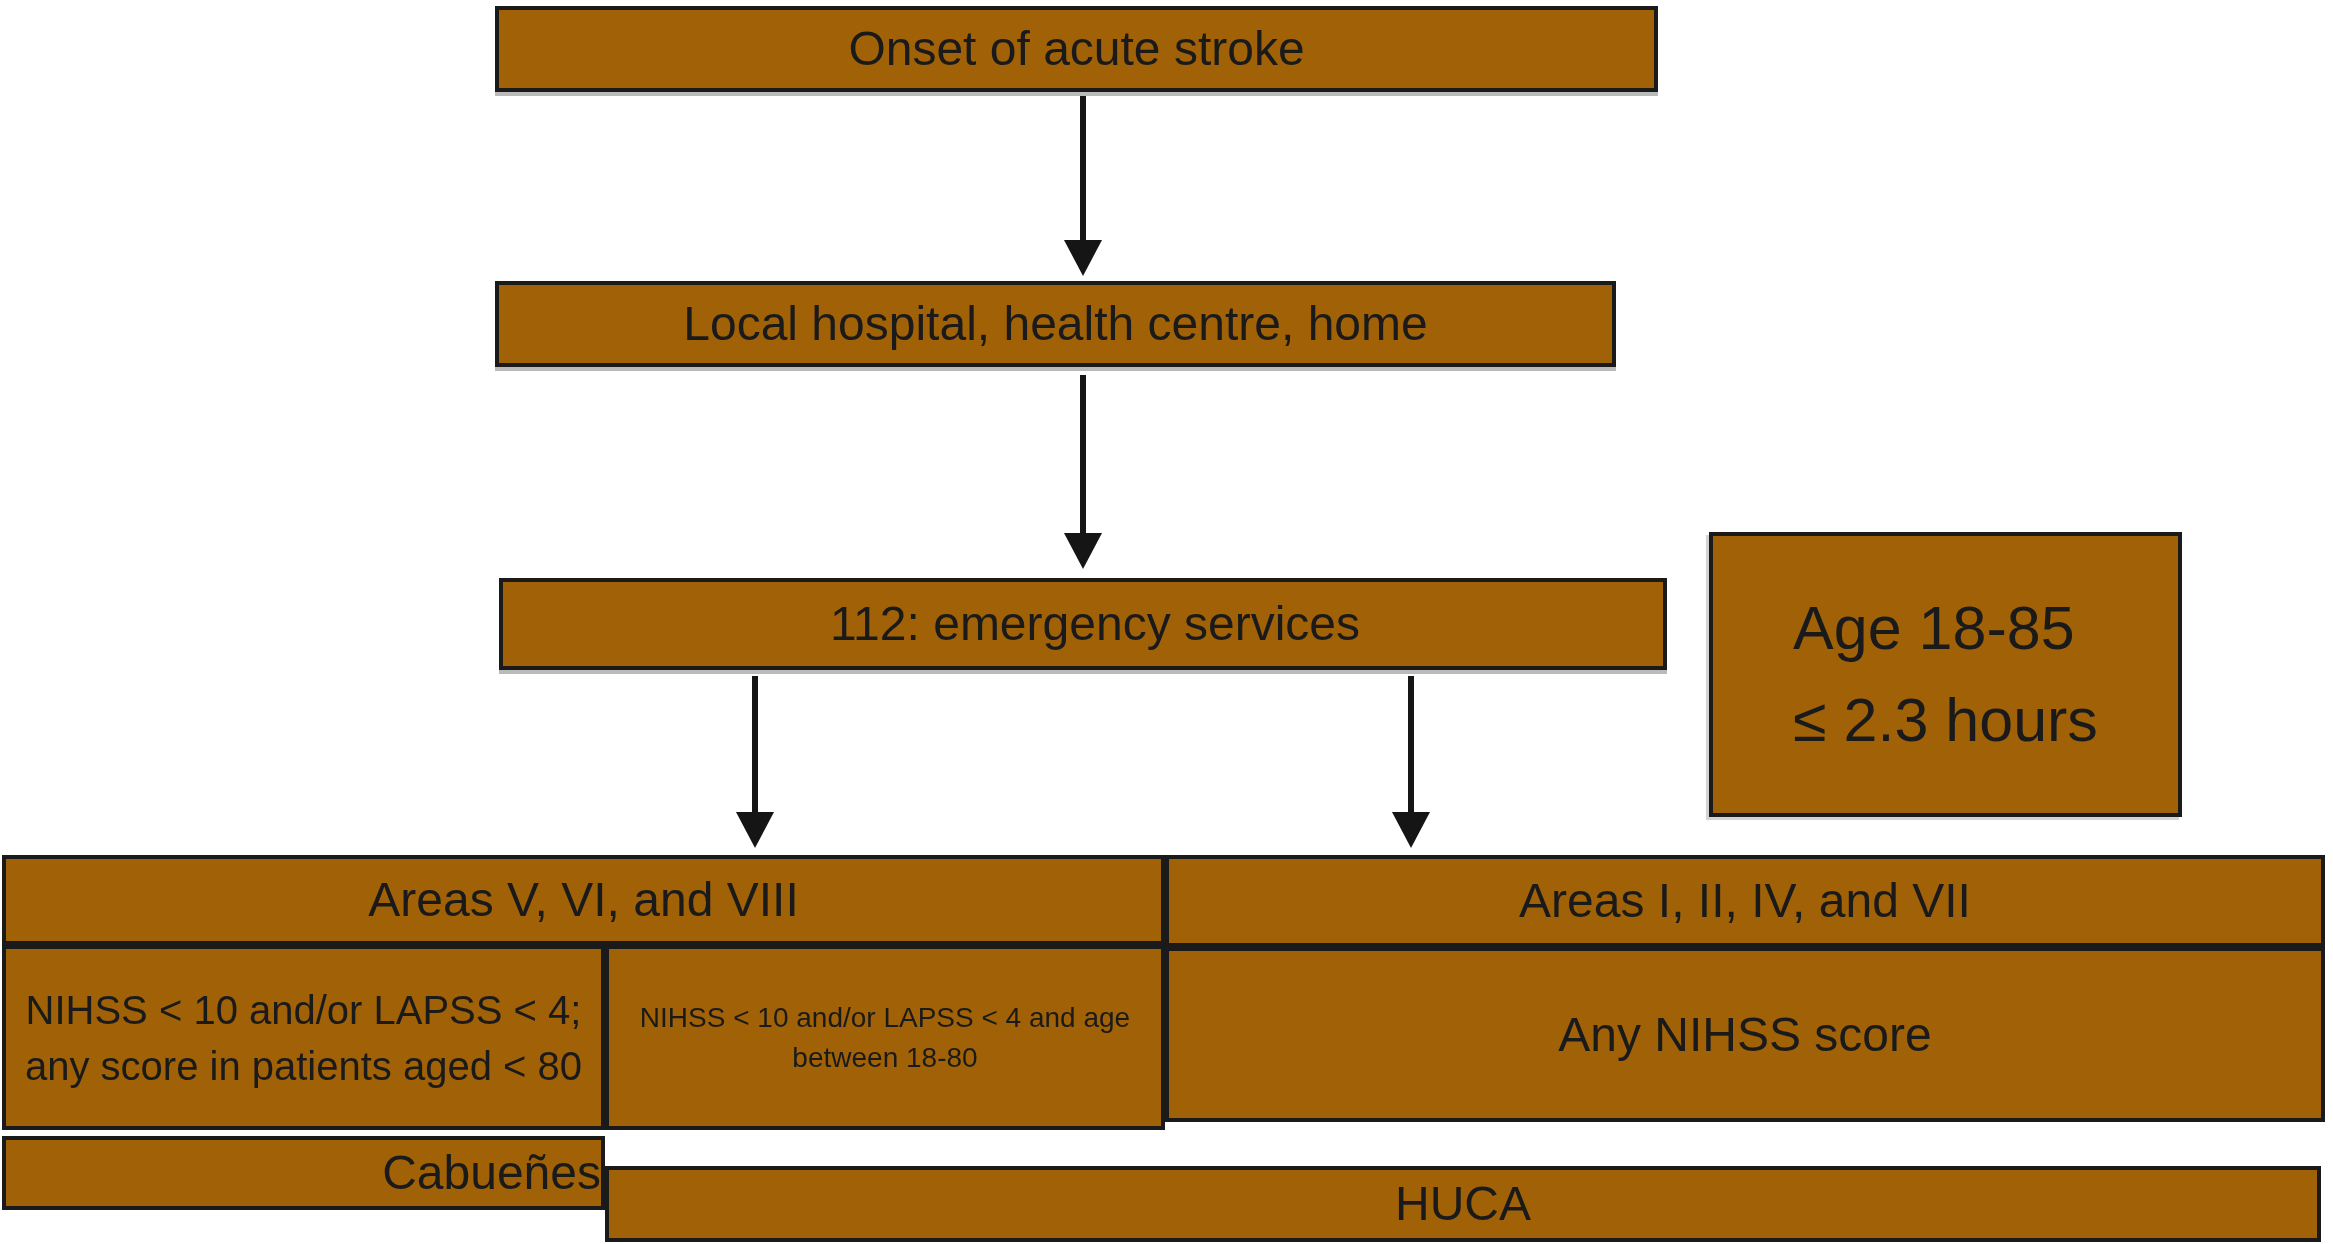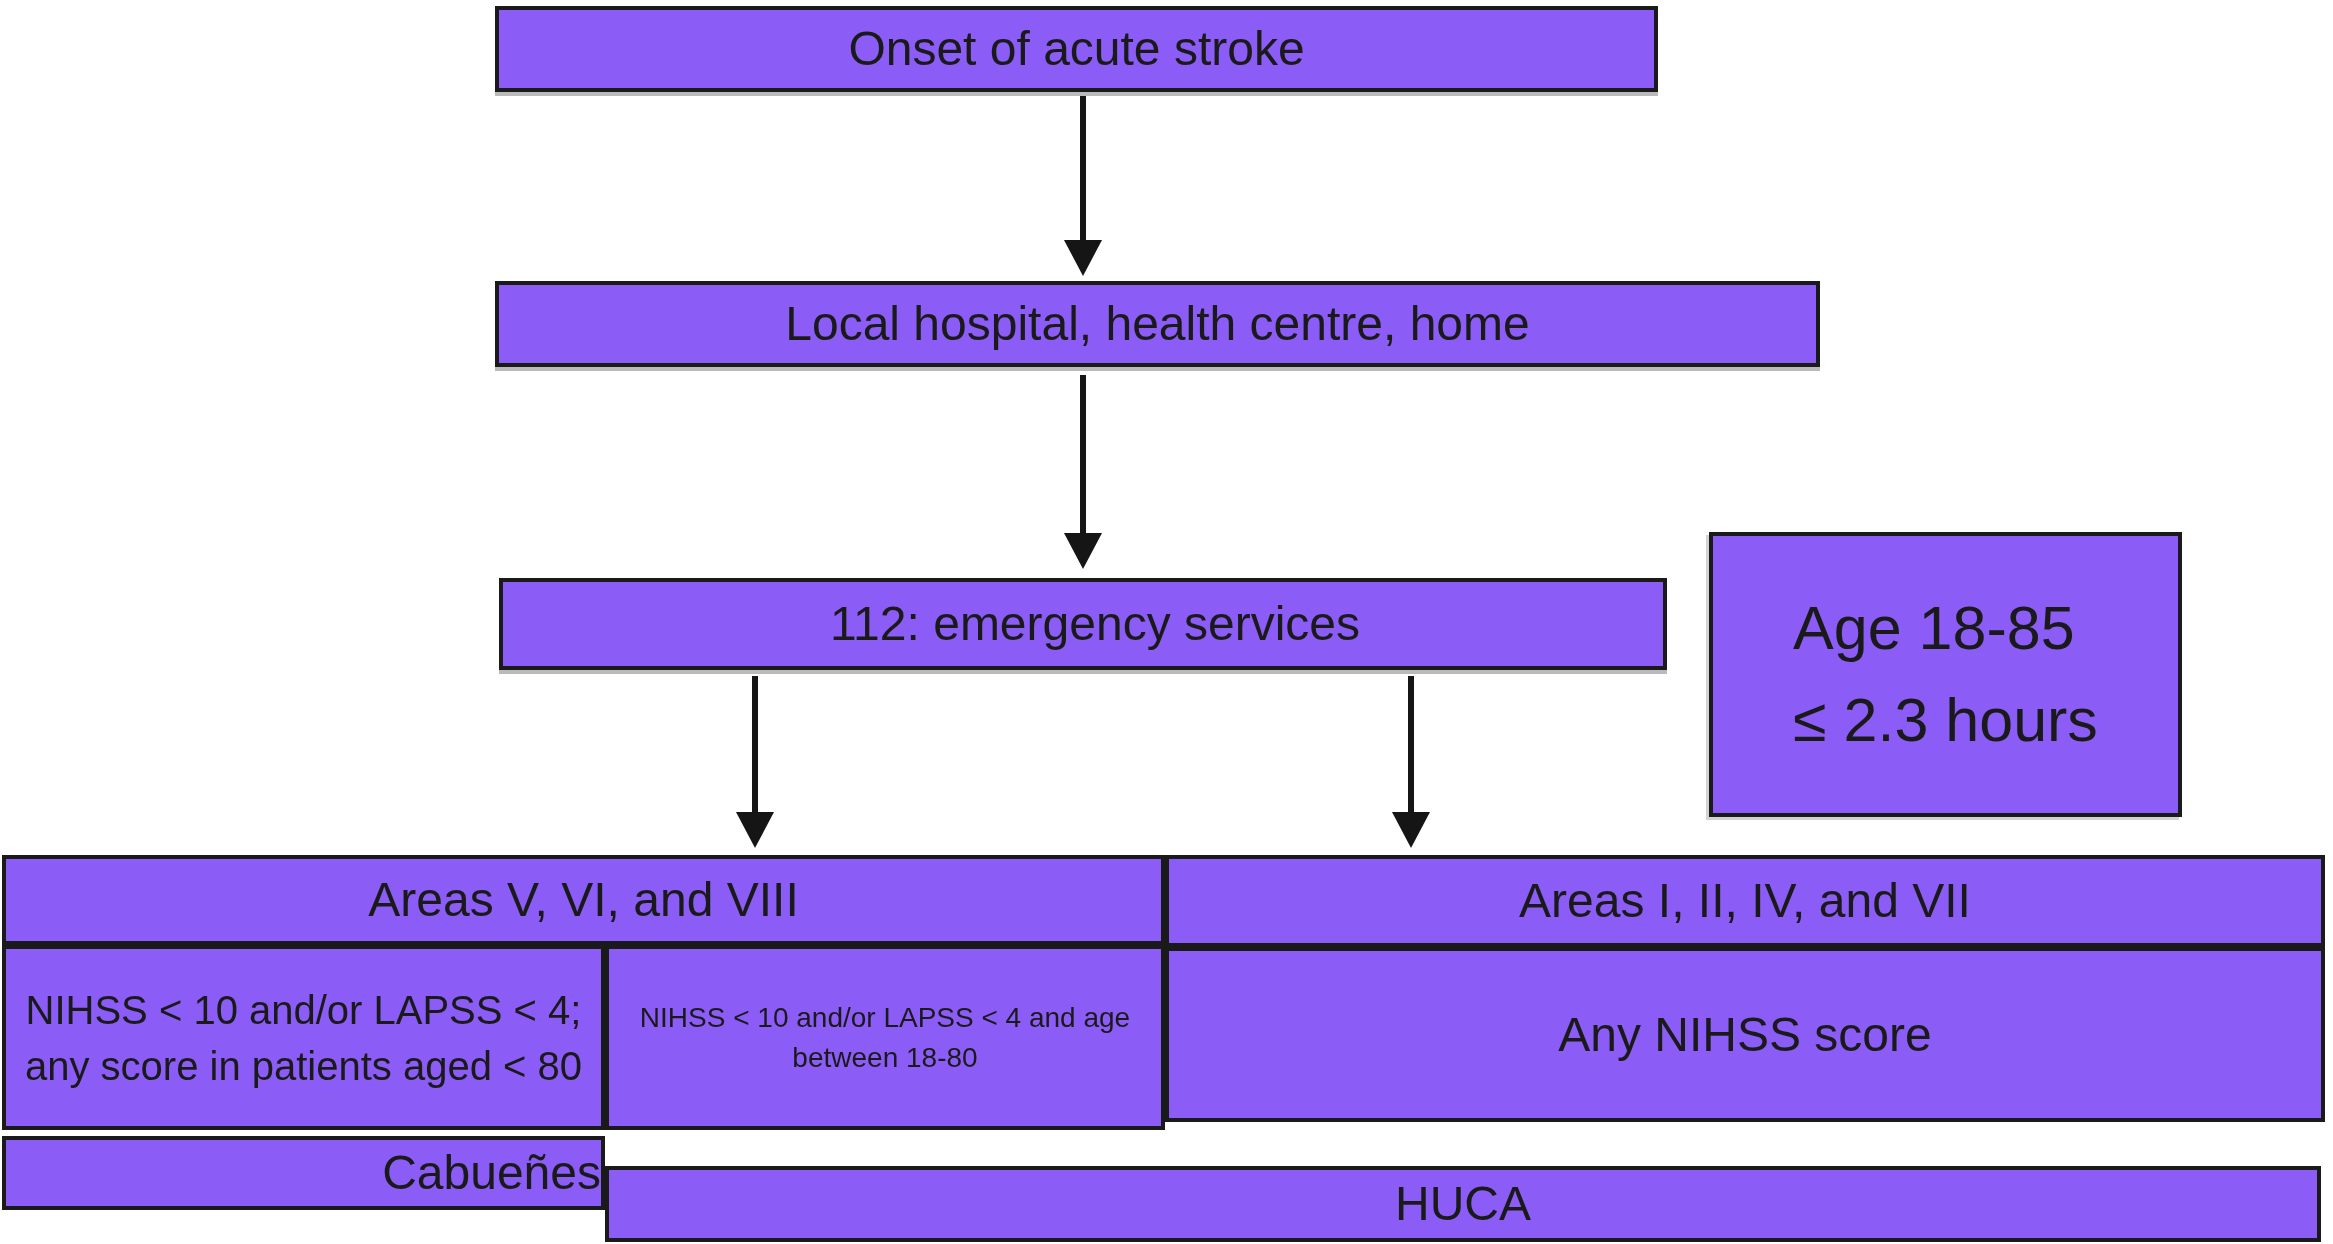--- a/index.html
+++ b/index.html
@@ -12,36 +12,36 @@
     width: 2333px;
     height: 1244px;
     background: #ffffff;
     font-family: "Liberation Sans", "DejaVu Sans", sans-serif;
     color: #1a1a1a;
     overflow: hidden;
   }
   .box {
     position: absolute;
     box-sizing: border-box;
-    background: #8b5cf6;
+    background: #a16207;
     border: 4px solid #1a1a1a;
     display: flex;
     align-items: center;
     justify-content: center;
     text-align: center;
     font-size: 48px;
     line-height: 1.25;
     color: #1a1a1a;
   }
   .flow-box { box-shadow: 0 4px 0 rgba(130,130,130,0.55); }
   .side-box { box-shadow: -3px 3px 0 rgba(130,130,130,0.35); }
 
   
   #box-onset     { left: 495px; top: 6px;   width: 1163px; height: 86px; }
-  #box-local     { left: 495px; top: 281px; width: 1325px; height: 86px; }
+  #box-local     { left: 495px; top: 281px; width: 1121px; height: 86px; }
   #box-emergency { left: 499px; top: 578px; width: 1168px; height: 92px; padding-left: 24px; }
 
   
   #box-eligibility { left: 1709px; top: 532px; width: 473px; height: 285px; }
   #box-eligibility .lines {
     text-align: left;
     font-size: 61px;
     line-height: 1.5;
   }
 

